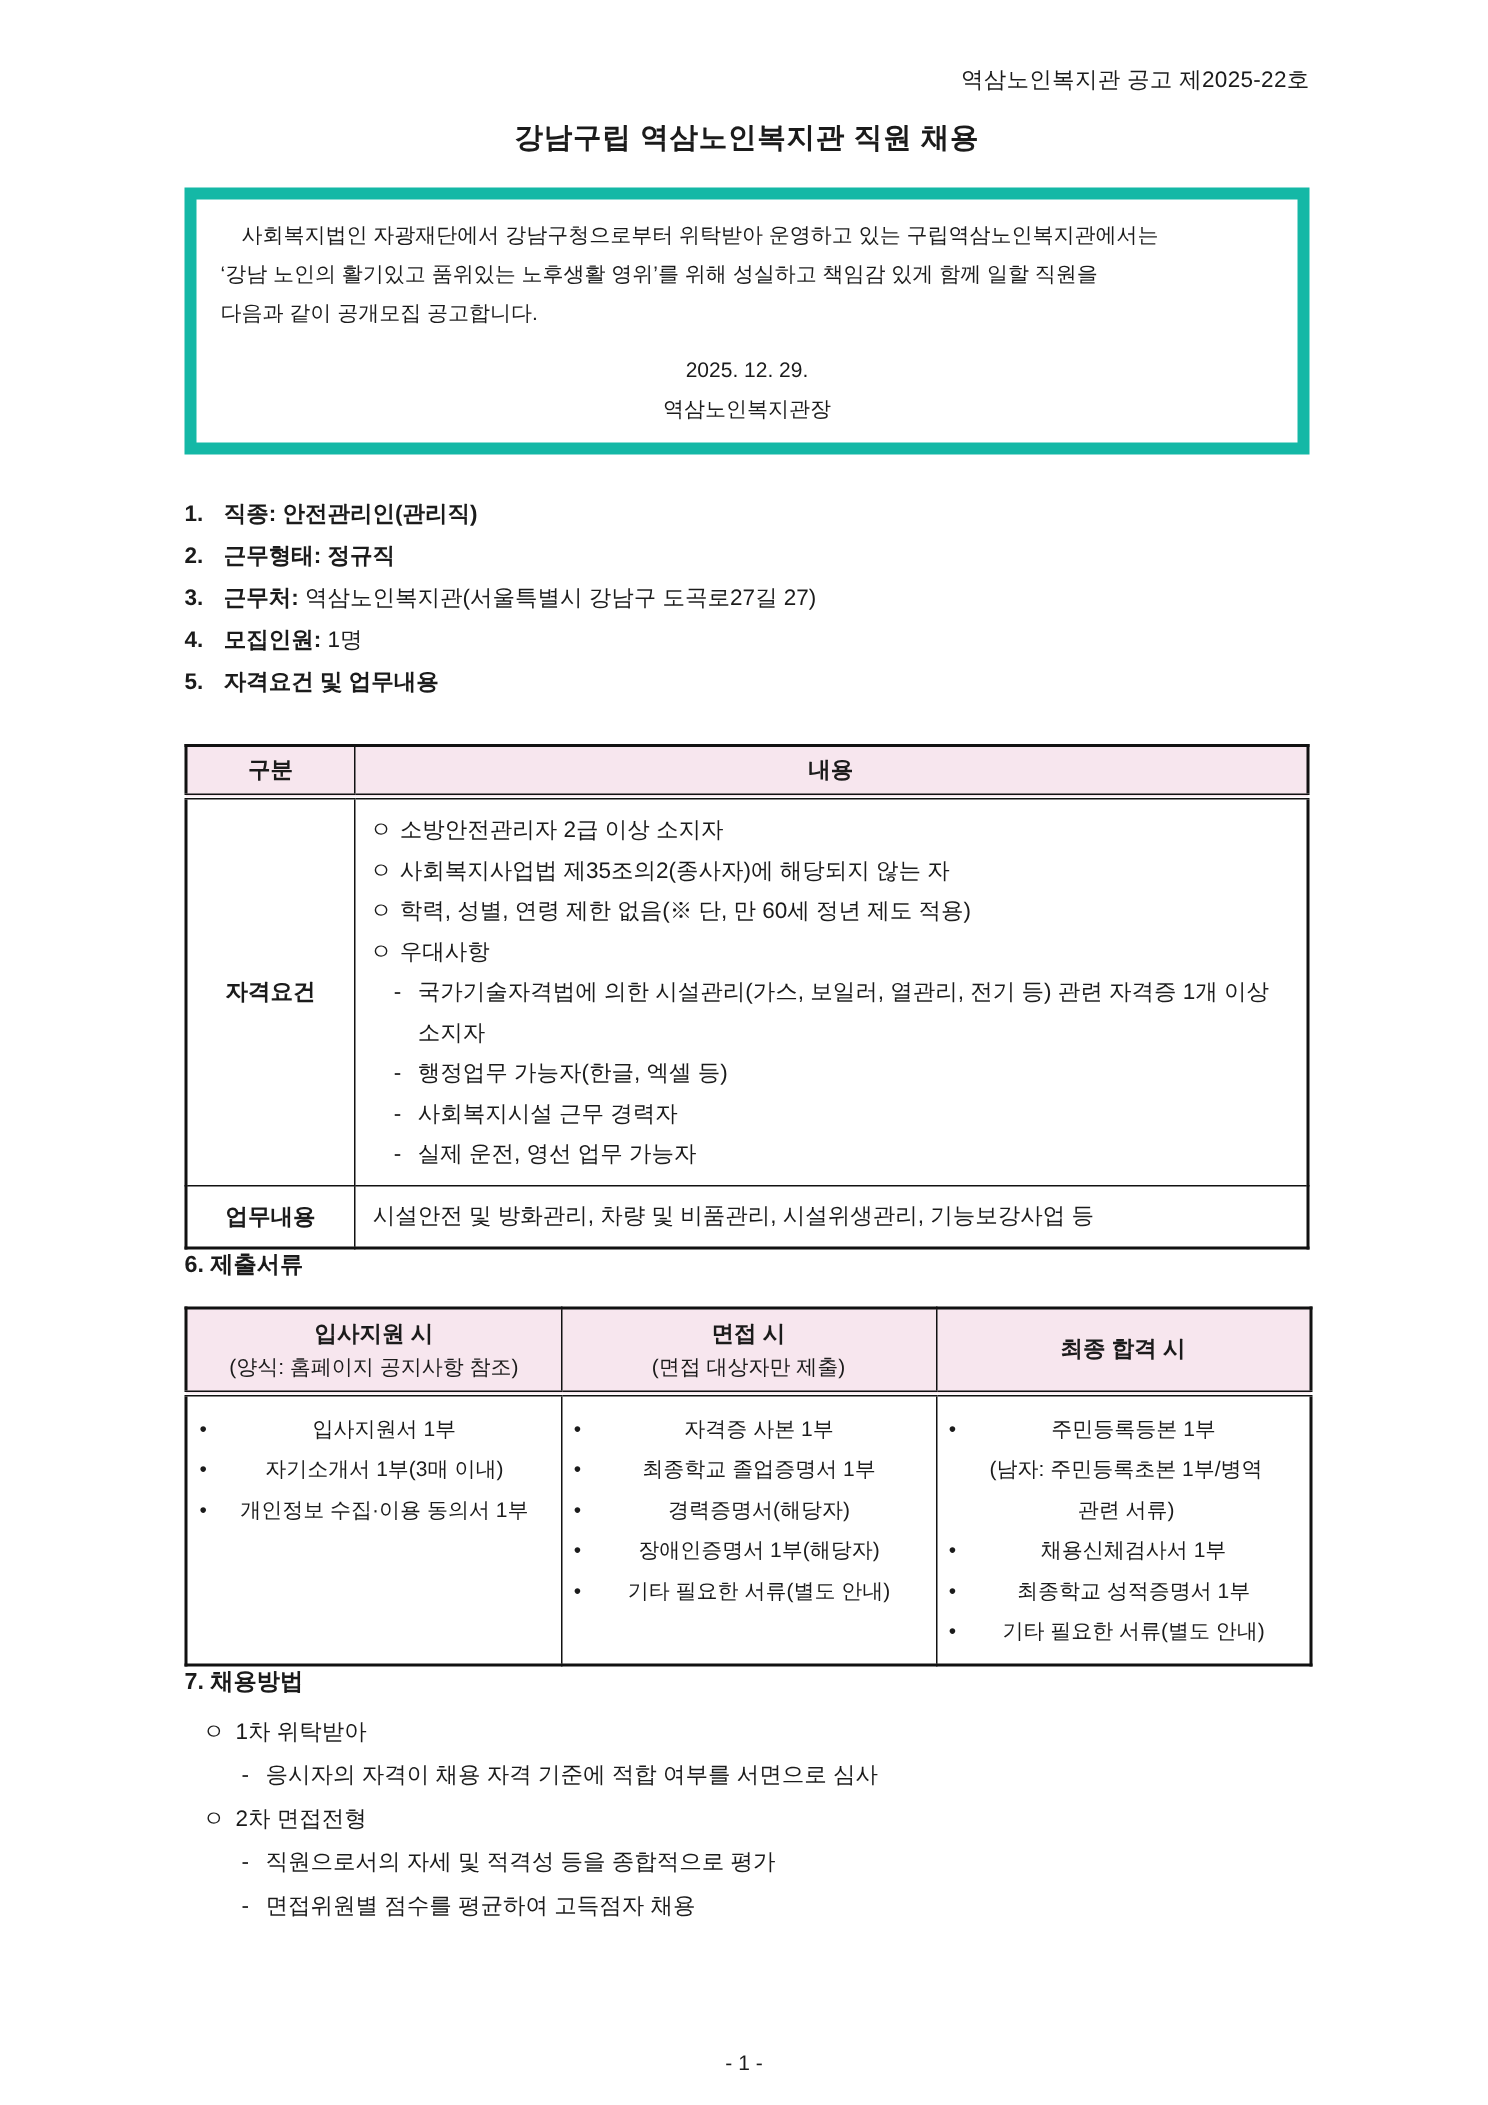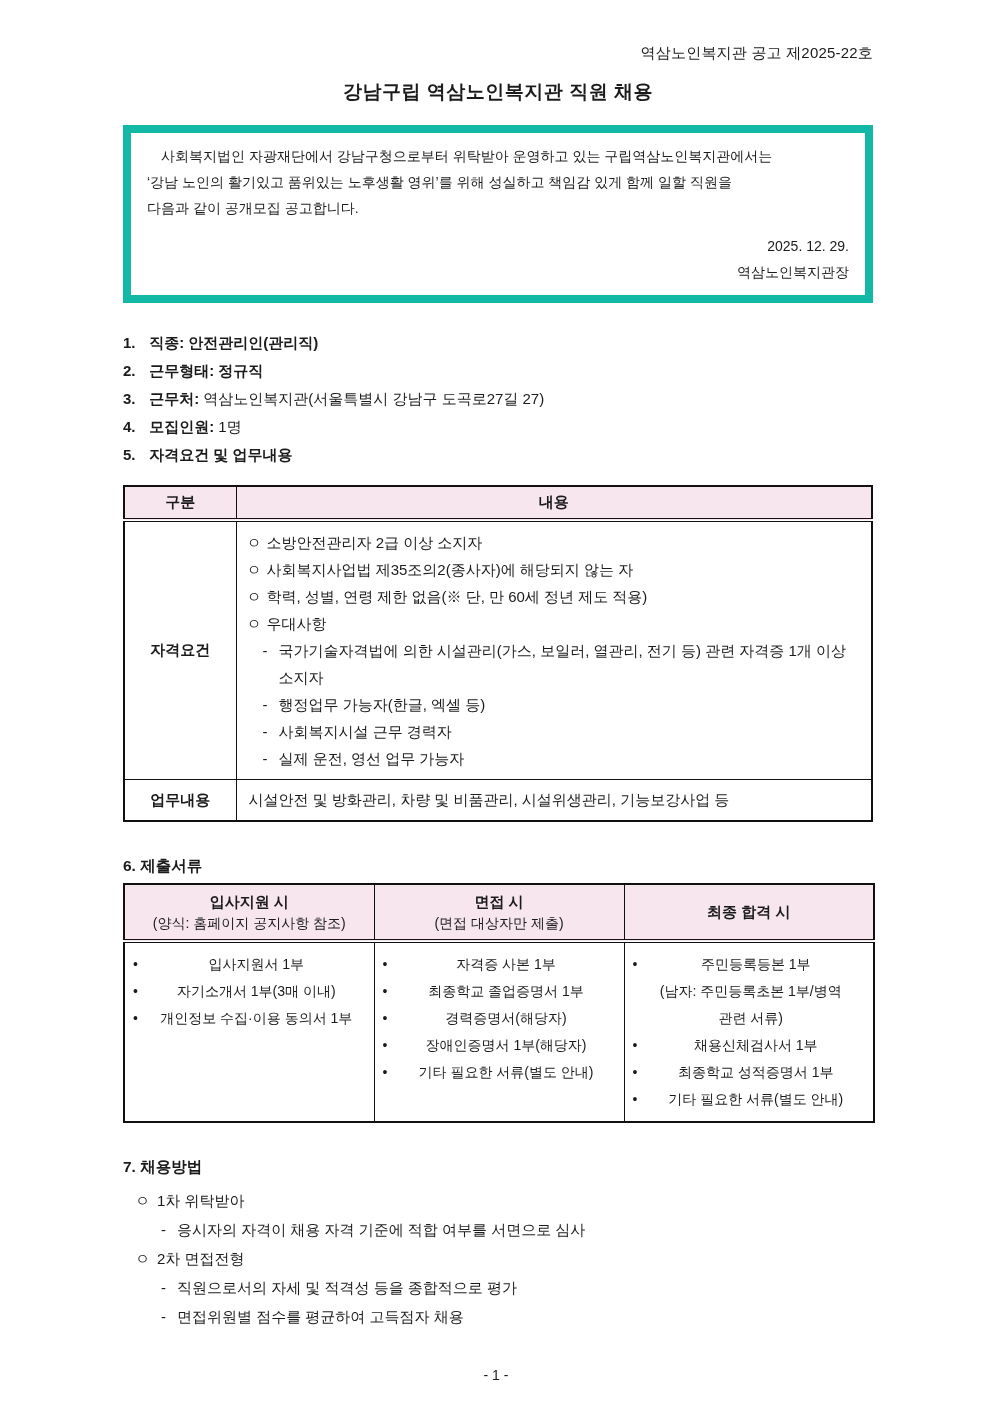--- a/index.html
+++ b/index.html
@@ -30,61 +30,60 @@
   .intro-box {
     margin-top: 20px;
     border: 8px solid #14b8a6;
     padding: 10px 16px 10px 16px;
     font-size: 14px;
     line-height: 26px;
   }
   .intro-box .l1 { text-indent: 14px; }
   .intro-box .l3 { }
   .intro-gap { height: 12px; }
-  .intro-box .date, .intro-box .signer { text-align: right; }
+  .intro-box .date, .intro-box .signer { text-align: center; }
 
   .info-list { margin-top: 26px; font-size: 15px; }
   .info-item { line-height: 28px; white-space: nowrap; }
   .info-item .no { font-weight: bold; display: inline-block; min-width: 22px; }
   .info-item .lbl { font-weight: bold; }
   .info-item .val { font-weight: normal; }
   .info-item .val.bold { font-weight: bold; }
 
   table { border-collapse: collapse; width: 750px; table-layout: fixed; }
   table, table td, table th { border: 1px solid #111; }
   table { border-width: 2px; }
   th {
     background: #f7e6ee;
     font-weight: bold;
     text-align: center;
     vertical-align: middle;
     border-bottom: 4px double #111 !important;
   }
 
-  .qual-table { margin-top: 16px; font-size: 15px; }
+  .qual-table { margin-top: 27px; font-size: 15px; }
   .qual-table th { height: 34px; font-size: 15px; }
   .qual-table .col-label { width: 112px; }
   .qual-table td.label-cell {
     text-align: center; vertical-align: middle; font-weight: bold;
   }
   .qual-table td.content-cell { padding: 7px 10px; vertical-align: middle; }
   .bullet-line { display: flex; line-height: 27px; }
   .bullet-line .bullet { flex: 0 0 20px; text-align: left; }
   .bullet-line.lvl1 { padding-left: 16px; }
   .bullet-line.lvl1 .bullet { flex: 0 0 16px; }
   .bullet-line .txt { flex: 1 1 auto; }
   .duty-cell { padding: 7px 12px; line-height: 26px; }
 
   .section-heading {
-    margin-top: 34px;
     font-size: 15.5px;
     font-weight: bold;
   }
 
-  .docs-table { margin-top: 6px; font-size: 14px; }
+  .docs-table { margin-top: 17px; font-size: 14px; }
   .docs-table th { padding: 6px 4px; }
   .docs-table th .h-title { font-size: 15px; font-weight: bold; line-height: 22px; }
   .docs-table th .h-sub { font-size: 14px; font-weight: normal; line-height: 20px; }
   .docs-table td { vertical-align: top; padding: 8px 8px; }
   .doc-line { display: flex; line-height: 27px; }
   .doc-line .bullet { flex: 0 0 14px; }
   .doc-line .txt { flex: 1 1 auto; text-align: center; }
   .doc-line.cont { padding-left: 4px; }
 
   .method-list { margin-top: 8px; font-size: 15px; }

